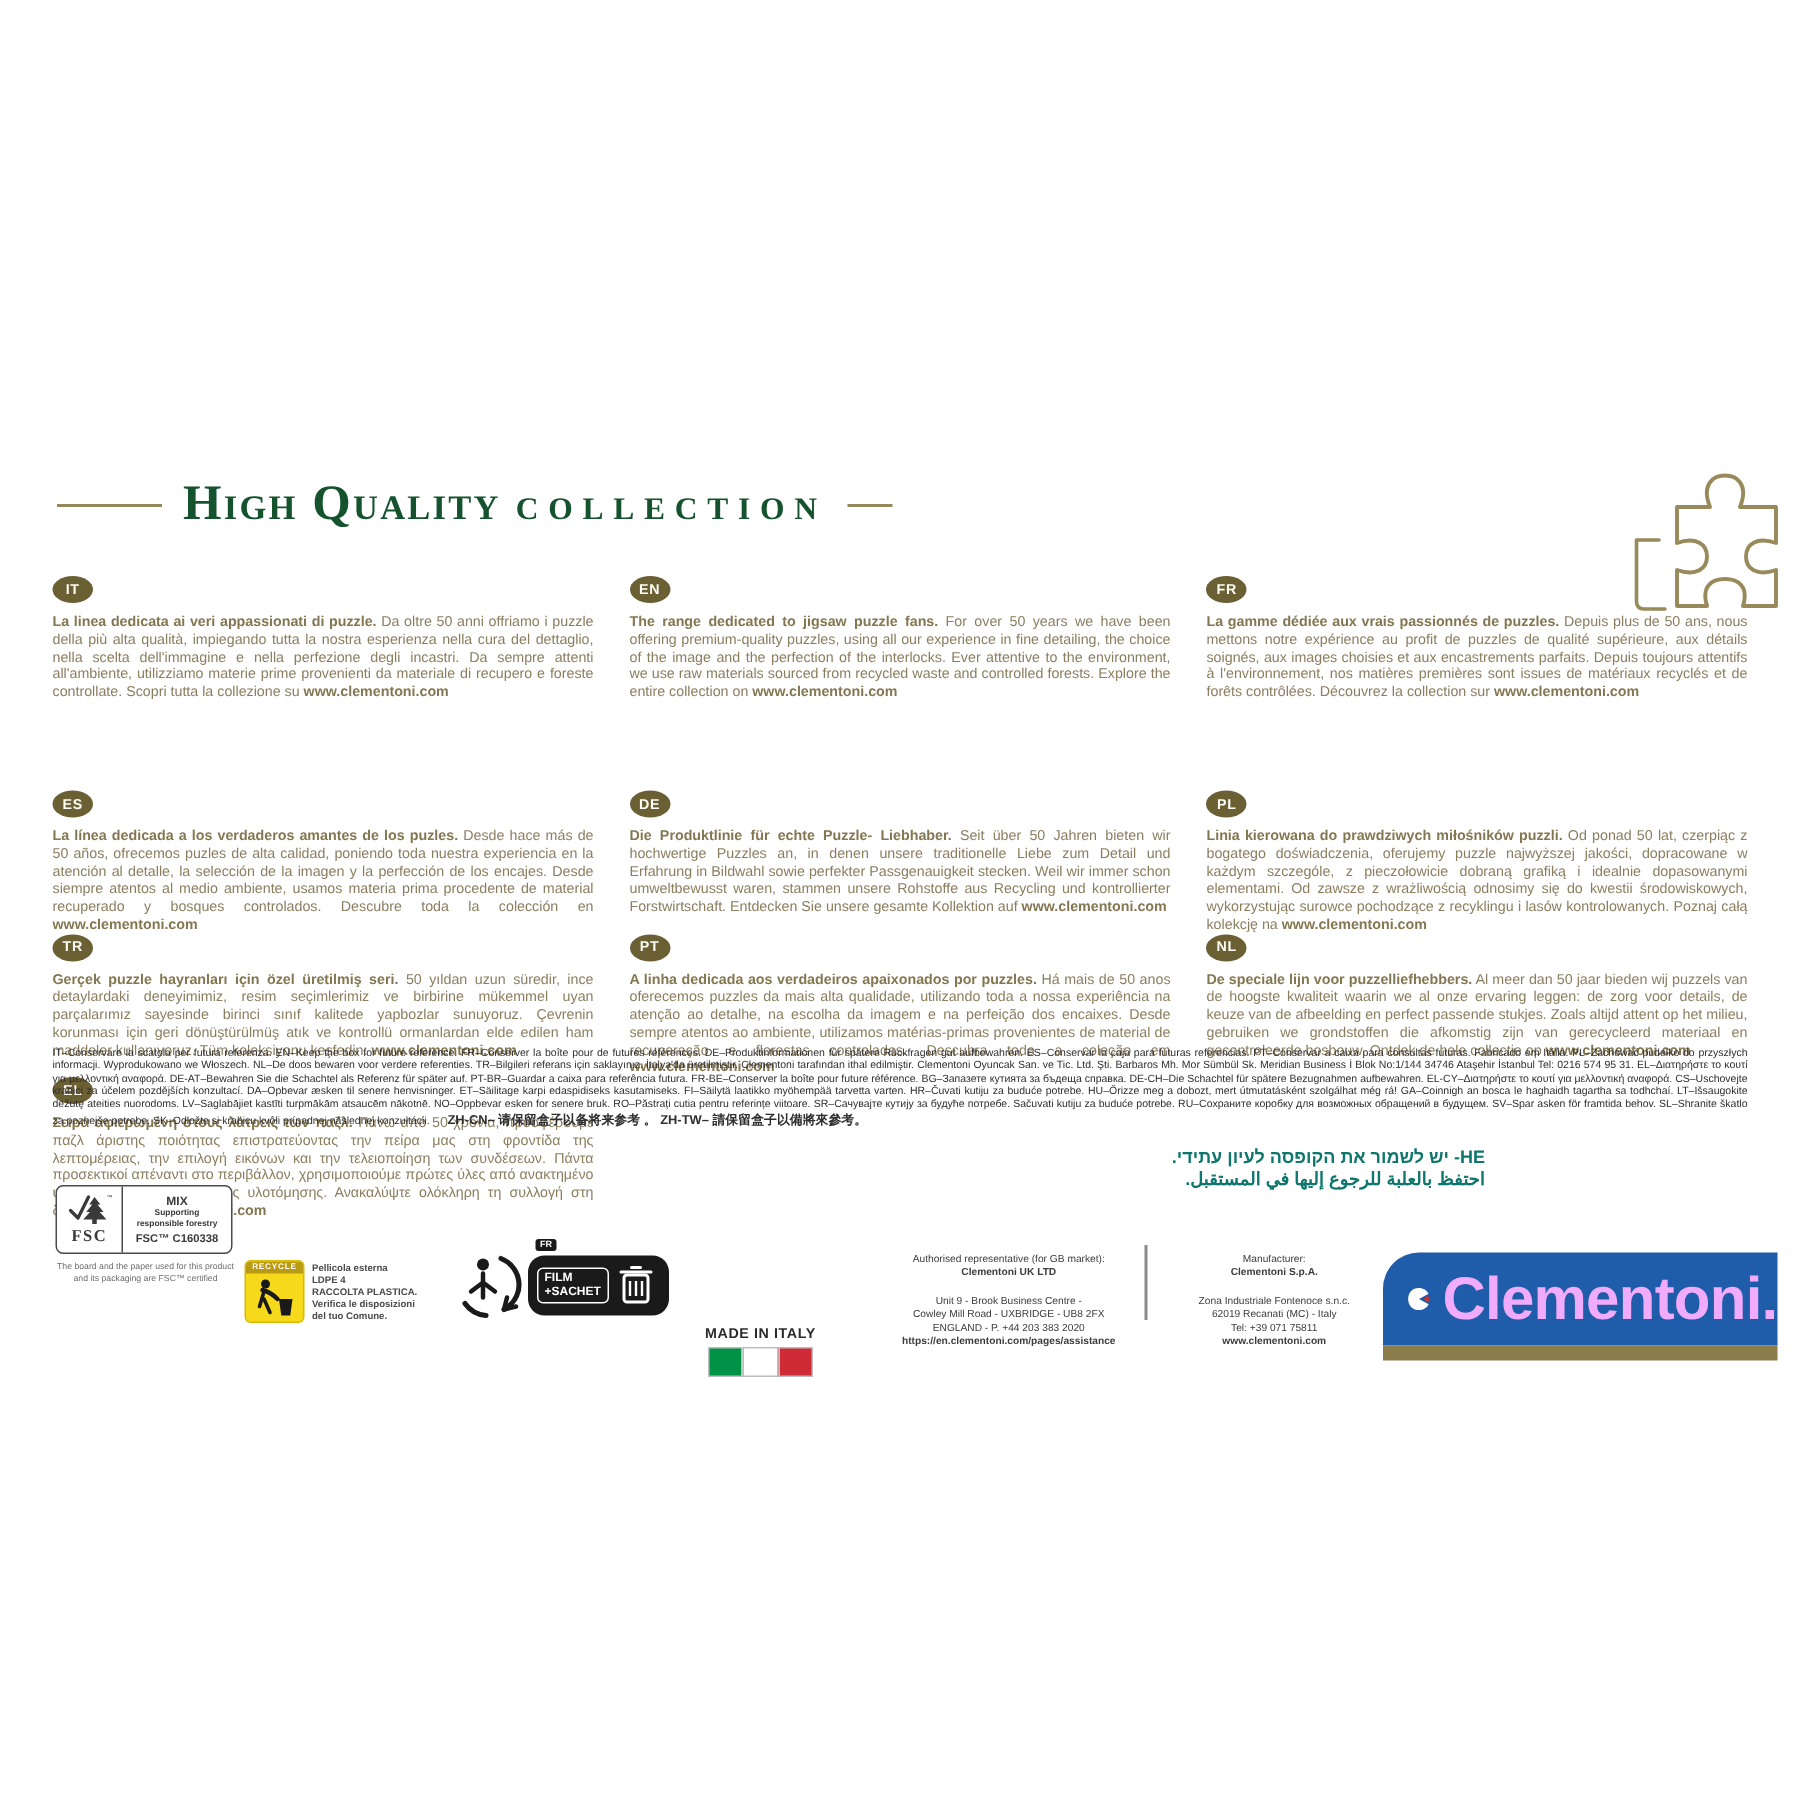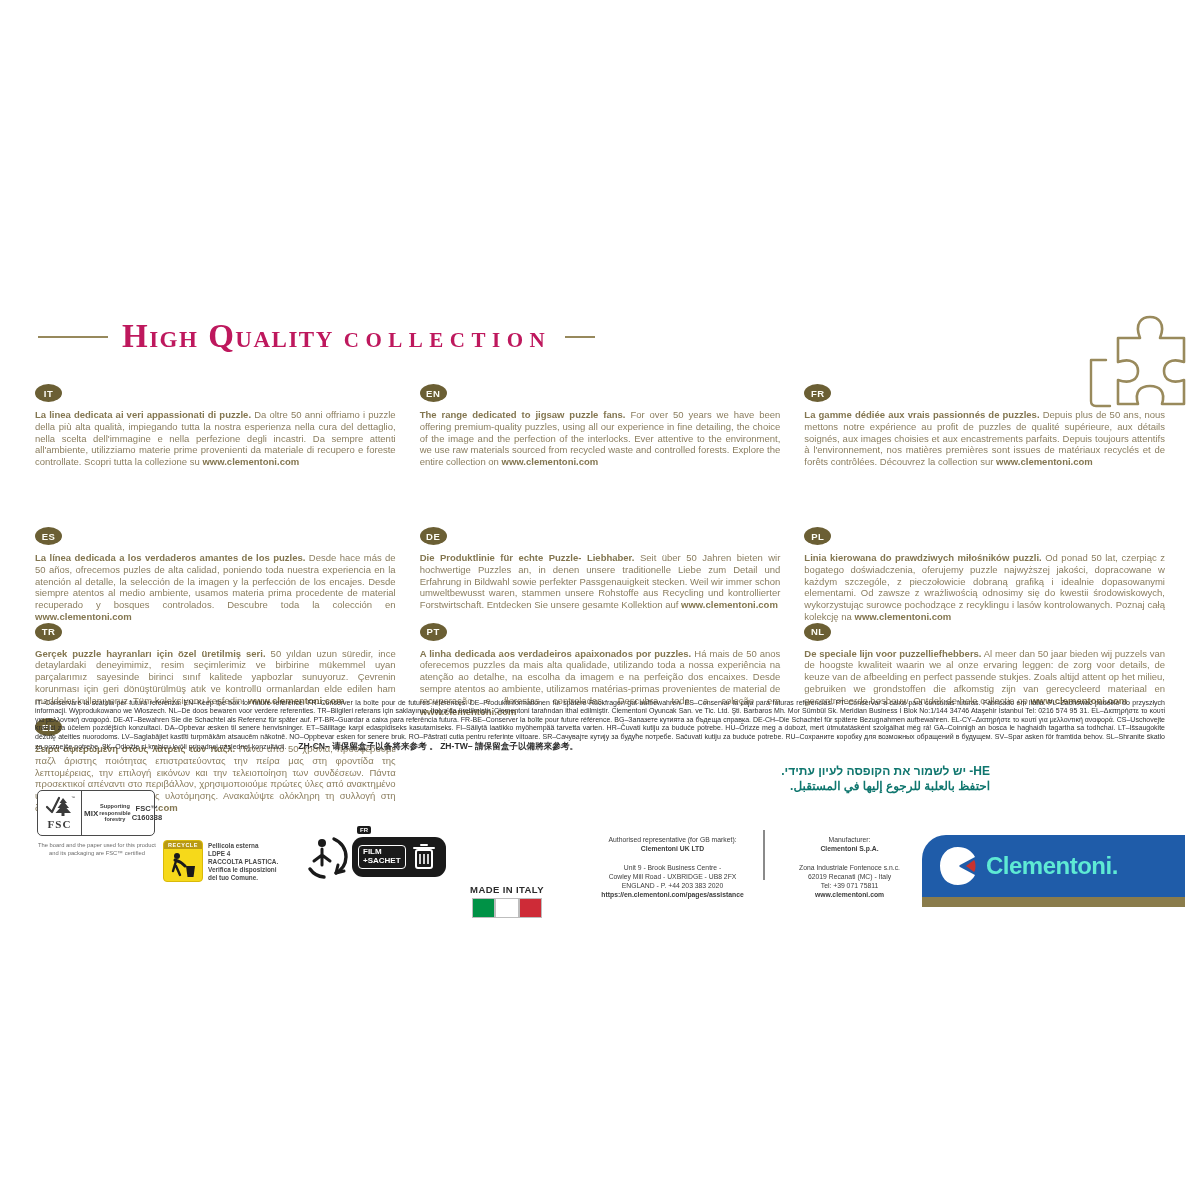--- a/index.html
+++ b/index.html
@@ -4,21 +4,21 @@
 <style>
   * { margin:0; padding:0; box-sizing:border-box; }
   html,body { background:#ffffff; }
   .page {
     position:relative; width:1200px; height:1200px; background:#ffffff;
     font-family:"Liberation Sans", sans-serif; overflow:hidden;
   }
   
   .title-row {
     position:absolute; top:318px; left:38px; width:545px;
-    display:flex; align-items:center; gap:14px; color:#be185d;
+    display:flex; align-items:center; gap:14px; color:#14532d;
   }
   .rule { height:2px; background:#97895c; flex:0 0 auto; }
   .rule-left { width:70px; }
   .rule-right { width:30px; }
   .title-text { font-family:"Liberation Serif", serif; white-space:nowrap; display:flex; align-items:baseline; gap:10px; }
   .t1 { font-size:33px; font-weight:600; font-variant:small-caps; letter-spacing:1.5px; }
   .t2 { font-size:21px; font-weight:600; text-transform:uppercase; letter-spacing:6.5px; }
   
   .puzzle-icon { position:absolute; top:310px; left:1086px; }
   
@@ -48,21 +48,21 @@
   .rtl-block .ar2 { font-size:8px; direction:rtl; margin-top:3px; }
   .rtl-block .ar2 .made { margin-right:46px; }
   
   .fsc-box {
     position:absolute; left:37px; top:790px; width:118px; height:46px;
     border:1.4px solid #4a4a4a; border-radius:5px; background:#fff;
     display:flex; align-items:stretch; color:#3a3a3a;
   }
   .fsc-left { flex:0 0 44px; display:flex; flex-direction:column; align-items:center; justify-content:flex-start; padding:3px 0 2px; border-right:1.2px solid #4a4a4a; }
   .fsc-word { font-family:"Liberation Serif", serif; font-weight:bold; font-size:11px; letter-spacing:1px; }
-  .fsc-right { flex:1; display:flex; flex-direction:row; align-items:center; justify-content:center; gap:1px; padding:2px; text-align:center; }
+  .fsc-right { flex:1; display:flex; flex-direction:column; align-items:center; justify-content:center; gap:1px; padding:2px; text-align:center; }
   .fsc-mix { font-size:8px; font-weight:bold; }
   .fsc-tag { font-size:5.6px; font-weight:bold; line-height:1.2; white-space:pre-line; }
   .fsc-code { font-size:7.5px; font-weight:bold; }
   .fsc-caption {
     position:absolute; left:37px; top:842px; width:120px;
     font-size:5.8px; line-height:1.3; color:#6d6d6d; text-align:center;
   }
   
   .recycle-badge {
     position:absolute; left:163px; top:840px; width:40px; height:42px;
@@ -104,21 +104,21 @@
   .addr-divider { position:absolute; left:763px; top:830px; width:1.6px; height:50px; background:#8a8a8a; }
   
   .clem-logo { position:absolute; left:922px; top:835px; width:263px; height:73px; }
   .clem-blue {
     position:absolute; top:0; left:0; width:263px; height:62px;
     background:#1f5ca9; border-radius:24px 0 0 0;
     display:flex; align-items:center;
   }
   .clem-band { position:absolute; top:62px; left:0; width:263px; height:10px; background:#8a7c4b; }
   .clem-mark { margin-left:16px; }
-  .clem-word { color:#5eead4; font-size:24px; font-weight:bold; letter-spacing:-.5px; margin-left:8px; }
+  .clem-word { color:#f0abfc; font-size:40px; font-weight:bold; letter-spacing:-.5px; margin-left:8px; }
 </style>
 </head>
 <body>
 
 <div class="page">
 
   <div class="title-row">
     <span class="rule rule-left"></span>
     <div class="title-text">
       <span class="t1">High Quality</span>

